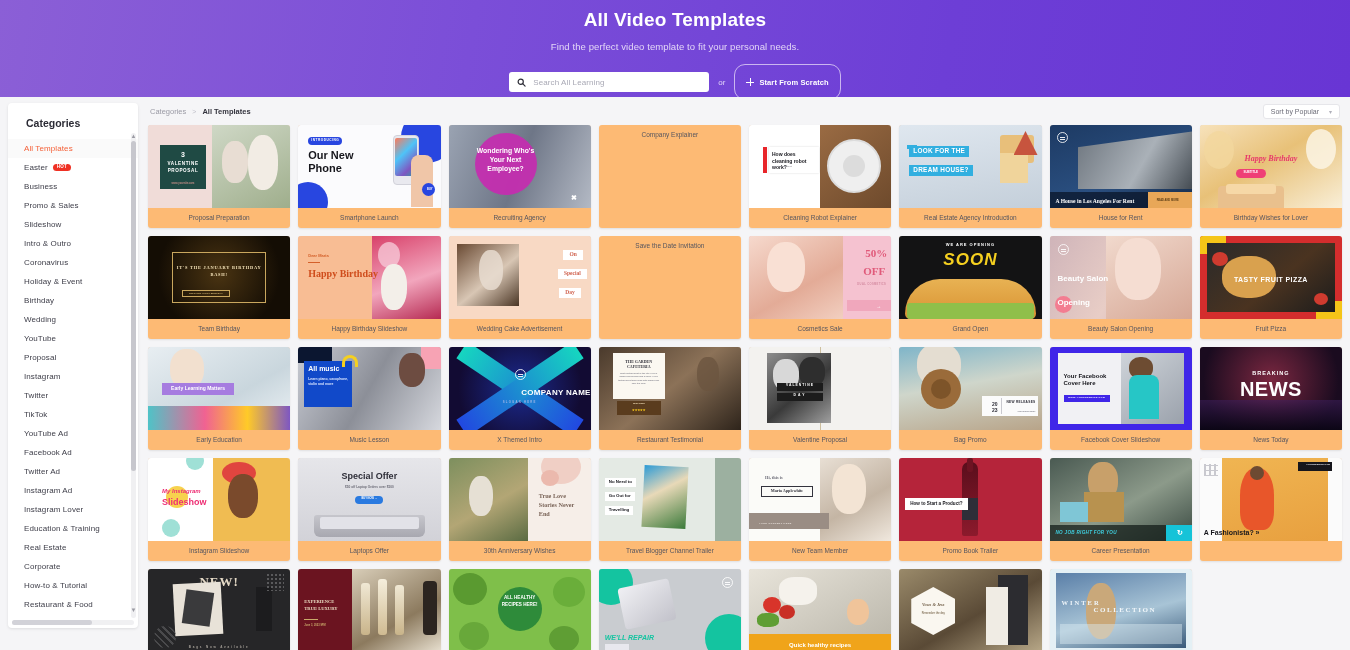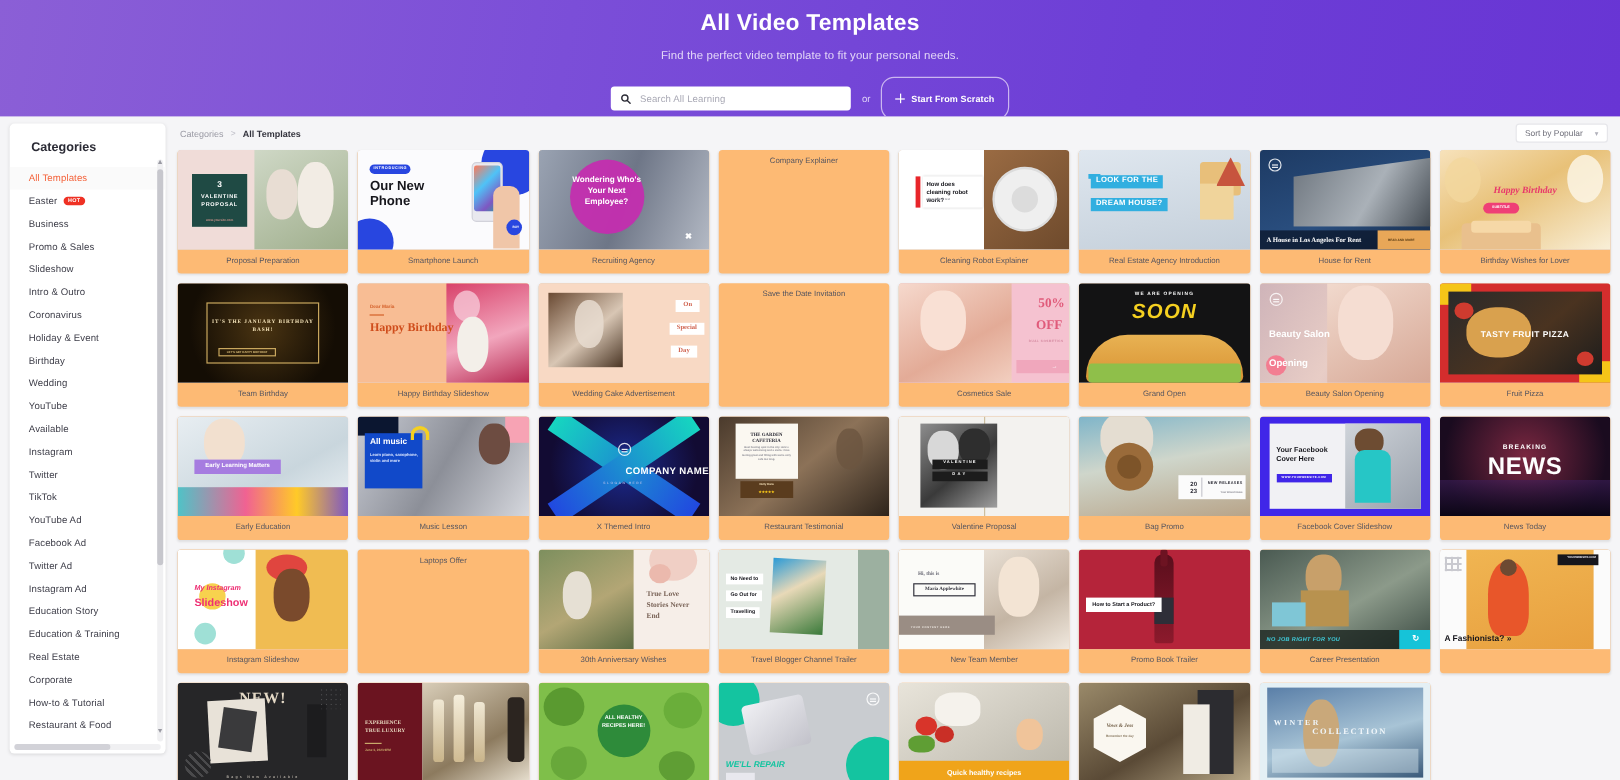--- a/index.html
+++ b/index.html
@@ -332,21 +332,21 @@
         <li class="cat-item">
           <span>Birthday</span>
         </li>
         <li class="cat-item">
           <span>Wedding</span>
         </li>
         <li class="cat-item">
           <span>YouTube</span>
         </li>
         <li class="cat-item">
-          <span>Available</span>
+          <span>Proposal</span>
         </li>
         <li class="cat-item">
           <span>Instagram</span>
         </li>
         <li class="cat-item">
           <span>Twitter</span>
         </li>
         <li class="cat-item">
           <span>TikTok</span>
         </li>
@@ -356,21 +356,21 @@
         <li class="cat-item">
           <span>Facebook Ad</span>
         </li>
         <li class="cat-item">
           <span>Twitter Ad</span>
         </li>
         <li class="cat-item">
           <span>Instagram Ad</span>
         </li>
         <li class="cat-item">
-          <span>Education Story</span>
+          <span>Instagram Lover</span>
         </li>
         <li class="cat-item">
           <span>Education &amp; Training</span>
         </li>
         <li class="cat-item">
           <span>Real Estate</span>
         </li>
         <li class="cat-item">
           <span>Corporate</span>
         </li>
@@ -691,20 +691,29 @@
     <div class="blur-c" style="left:56%;top:16px;width:30px;height:44px;background:#7a4a2c;border-radius:45%"></div>
     <div class="blur-c" style="left:18px;top:28px;width:22px;height:22px;background:#f7d24e"></div>
     <div class="blur-c" style="left:14px;bottom:4px;width:18px;height:18px;background:#9fe0d6"></div>
     <div class="blur-c" style="left:38px;top:-6px;width:18px;height:18px;background:#9fe0d6"></div>
     <div class="tx" style="left:14px;top:30px;color:#ee2f74;font-size:6px;font-style:italic">My Instagram</div>
     <div class="tx" style="left:14px;top:40px;color:#ee2f74;font-size:9px">Slideshow</div>
           </div>
           <div class="card-label">Instagram Slideshow</div>
         </div>
         <div class="card">
+          <div class="thumb">
+            <div class="fill" style="background:linear-gradient(180deg,#e6e6ea,#d2d2d8)"></div>
+    <div class="tx" style="left:0;right:0;top:14px;text-align:center;color:#2e2e38;font-size:9px">Special Offer</div>
+    <div class="tx" style="left:0;right:0;top:28px;text-align:center;color:#6d6d78;font-size:3.2px">$50 off Laptop Orders over $500</div>
+    <div class="pill" style="left:50%;top:38px;margin-left:-14px;width:28px;height:8px;background:#2a7ae0"></div>
+    <div class="tx" style="left:50%;top:40px;margin-left:-14px;width:28px;text-align:center;color:#fff;font-size:2.6px">BUY NOW →</div>
+    <div class="sq" style="left:16px;bottom:4px;right:16px;height:22px;background:linear-gradient(180deg,#c6c6cc,#a8a8b0);border-radius:3px 3px 6px 6px"></div>
+    <div class="sq" style="left:22px;bottom:12px;right:22px;height:12px;background:#e2e2e8;border-radius:2px"></div>
+          </div>
           <div class="card-label">Laptops Offer</div>
         </div>
         <div class="card">
           <div class="thumb">
             <div class="fill" style="background:#f6eee8"></div>
     <div class="sq" style="left:0;top:0;width:56%;bottom:0;background:linear-gradient(150deg,#7d8f5e,#b3a675 55%,#5a6b42)"></div>
     <div class="blur-c" style="left:20px;top:18px;width:24px;height:40px;background:#e6e0d4;border-radius:45%"></div>
     <div class="blur-c" style="right:10px;top:-8px;width:40px;height:34px;background:#f0cfc5"></div>
     <div class="blur-c" style="right:32px;top:12px;width:18px;height:16px;background:#ebb9ad"></div>
     <div class="tx" style="right:6px;top:34px;width:46px;color:#7a6458;font-size:6.2px;line-height:1.42;font-family:'Liberation Serif',serif">True Love Stories Never End</div>

